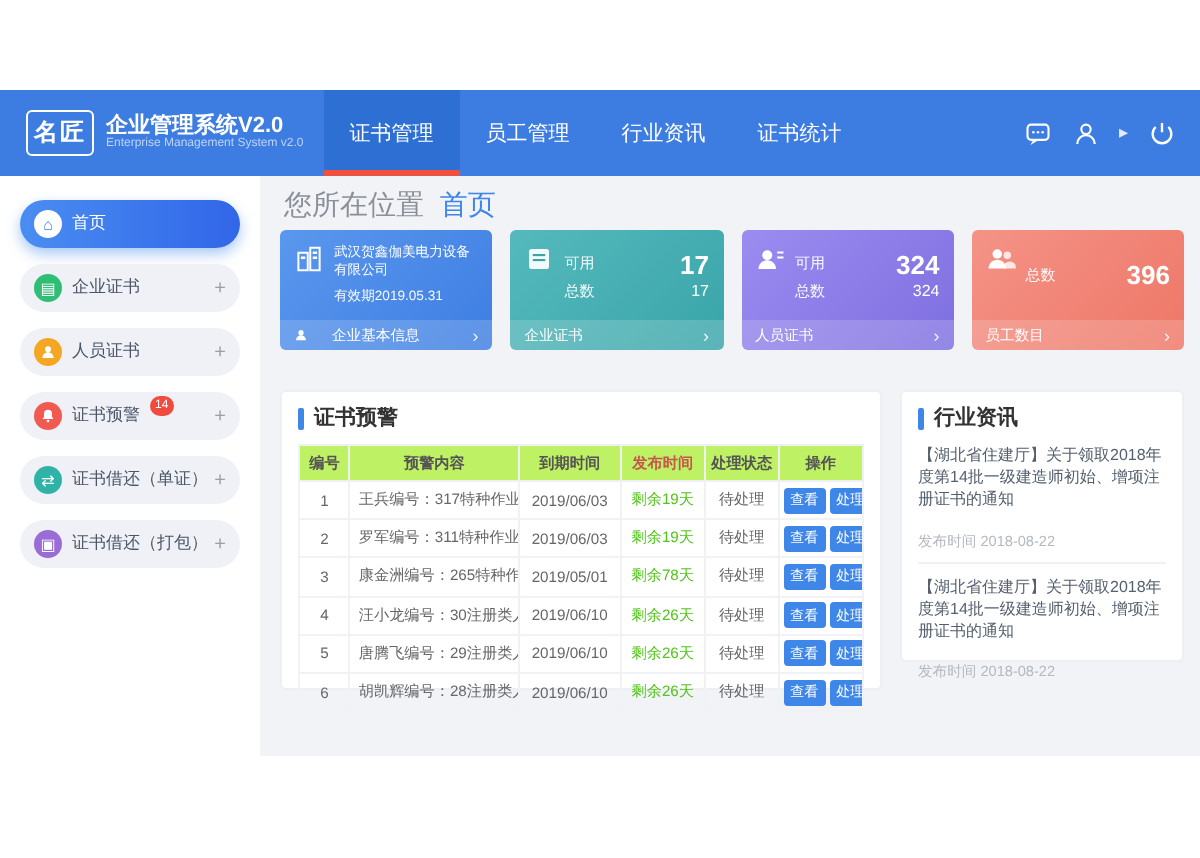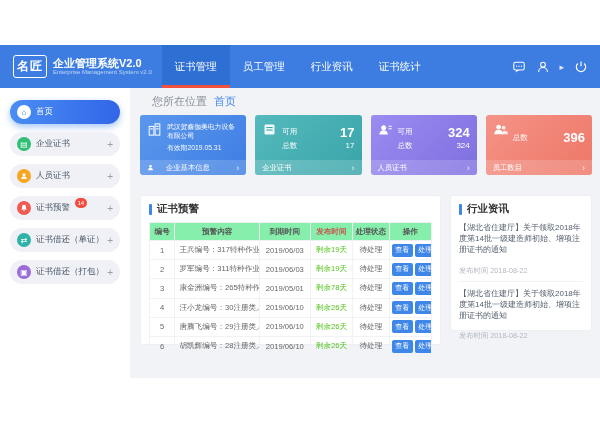--- a/index.html
+++ b/index.html
@@ -42,21 +42,21 @@
   .side-ico svg { width:8px; height:8px; }
   .side-item.active .side-ico { background:#fff; color:#3e86e8; }
   .ico-green { background:#2fbe74; } .ico-orange { background:#f5a623; }
   .ico-red { background:#f05a50; } .ico-teal { background:#2fb3a8; } .ico-purple { background:#9b6bd6; }
   .side-label { white-space:nowrap; overflow:hidden; }
   .badge { background:#f24b3e; color:#fff; font-size:6px; line-height:8px; border-radius:5px;
     padding:1px 2.5px; display:inline-block; transform:translateY(-5px); }
   .plus { margin-left:auto; color:#9aa0aa; font-size:10px; }
 
   
-  .breadcrumb { position:absolute; top:94px; left:152px; font-size:11px; color:#8a8f99; z-index:2;text-align:right; }
+  .breadcrumb { position:absolute; top:94px; left:142px; font-size:14px; color:#8a8f99; z-index:2;text-align:right; }
   .breadcrumb .crumb-link { color:#3e86e8; text-decoration:none; cursor:pointer; margin-left:4px; }
 
   
   .cards { position:absolute; top:115px; left:140px; width:452px; height:60px; display:flex; gap:9px; z-index:2; }
   .stat-card { flex:1; border-radius:3px; position:relative; overflow:hidden; color:#fff; }
   .card-blue   { background:linear-gradient(135deg,#5a97ee,#3e7ee2); }
   .card-teal   { background:linear-gradient(135deg,#55b9bd,#39a5a9); }
   .card-purple { background:linear-gradient(135deg,#9a8cf0,#7e6fe0); }
   .card-salmon { background:linear-gradient(135deg,#f49387,#ee7767); }
   .stat-body { display:flex; gap:5px; padding:5px 7px; height:45px; align-items:center; }
@@ -80,21 +80,21 @@
     padding:6px 8px; z-index:2; }
   .warning-card { top:195px; left:140px; width:301px; height:150px; }
   .news-card { top:195px; left:450px; width:142px; height:136px; }
   .sec-head { display:flex; align-items:center; gap:5px; }
   .sec-bar { width:3px; height:11px; background:#3e86e8; border-radius:1px; }
   .sec-title { font-size:10.5px; font-weight:700; color:#333; }
 
   
   table { width:100%; border-collapse:collapse; margin-top:6px; font-size:7.6px; color:#666;
     table-layout:fixed; }
-  th { background:#86efac; font-weight:700; color:#555; padding:3.5px 1px; border:1px solid #eef0f4; }
+  th { background:#bef264; font-weight:700; color:#555; padding:3.5px 1px; border:1px solid #eef0f4; }
   th.col-remain { color:#c4584d; }
   td { padding:2.6px 1px; border:1px solid #f1f2f6; text-align:center; white-space:nowrap;
     overflow:hidden; }
   td.cell-content { text-align:left; padding-left:4px; }
   td .remain { color:#52c41a; }
   .btn { background:#3e86e8; color:#fff; border:none; border-radius:2px; padding:1.5px 3.5px;
     font-size:7px; display:inline-block; margin:0 1px; cursor:pointer;
     font-family:"Liberation Sans","DejaVu Sans",sans-serif; }
 
   

